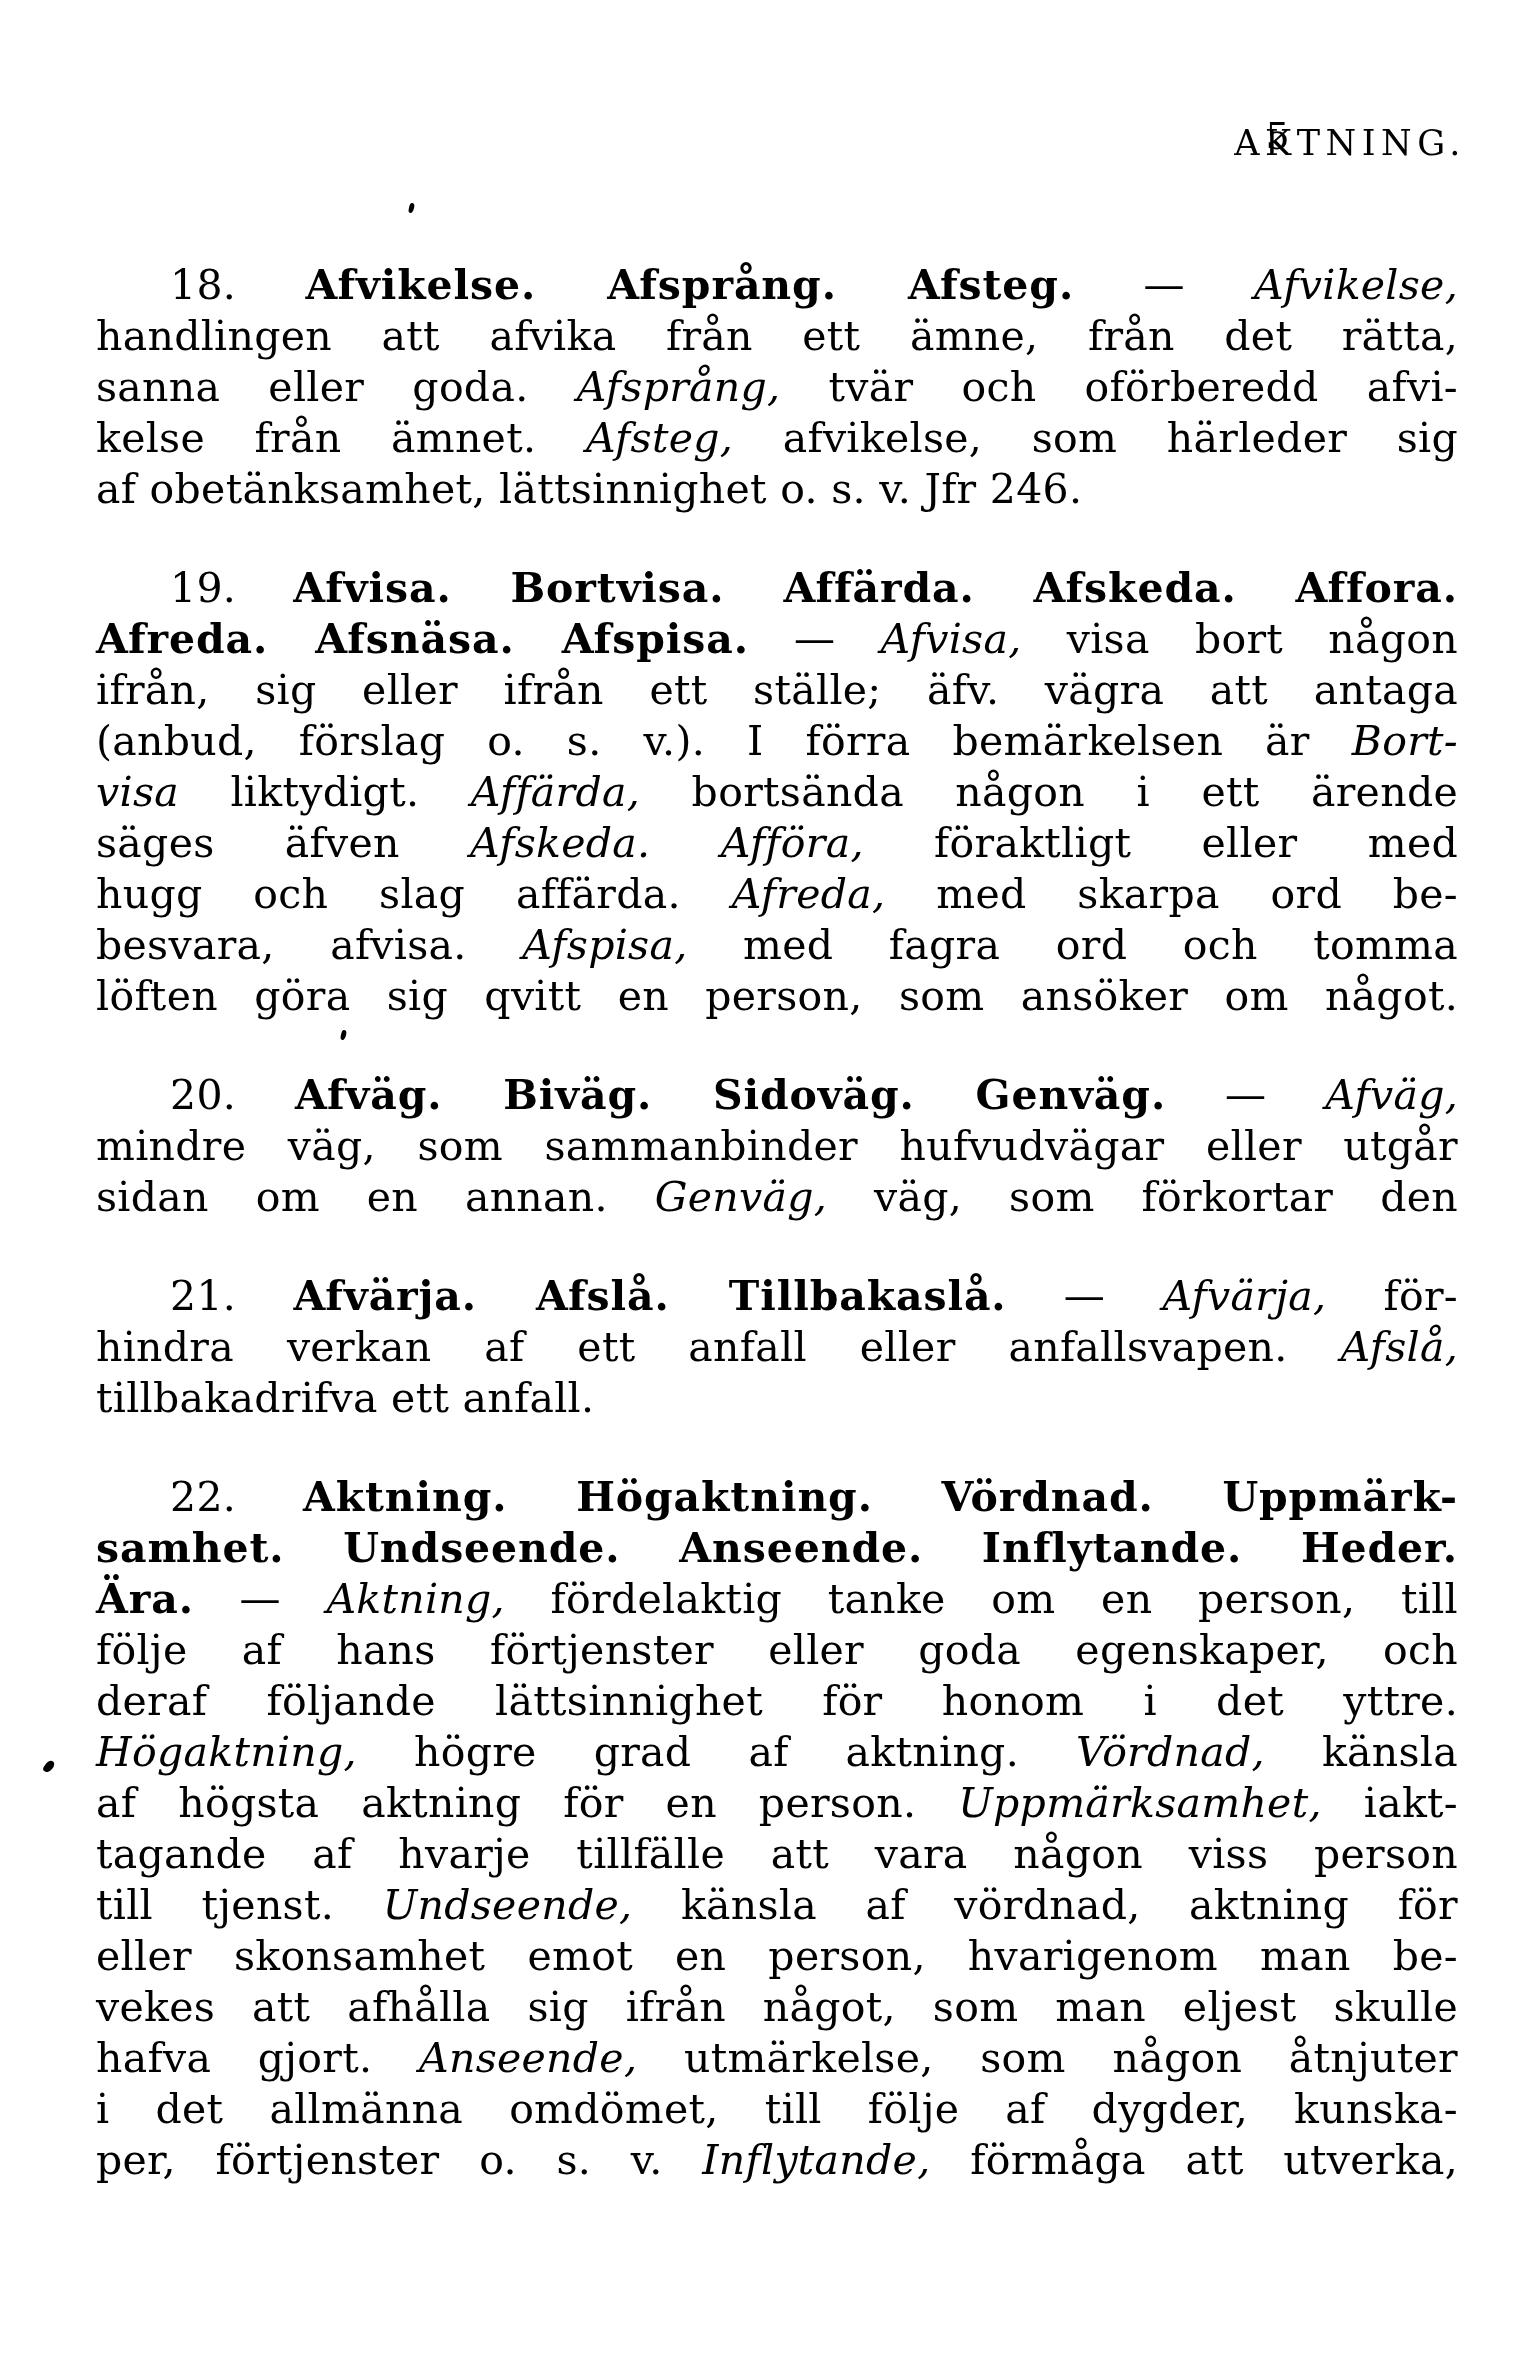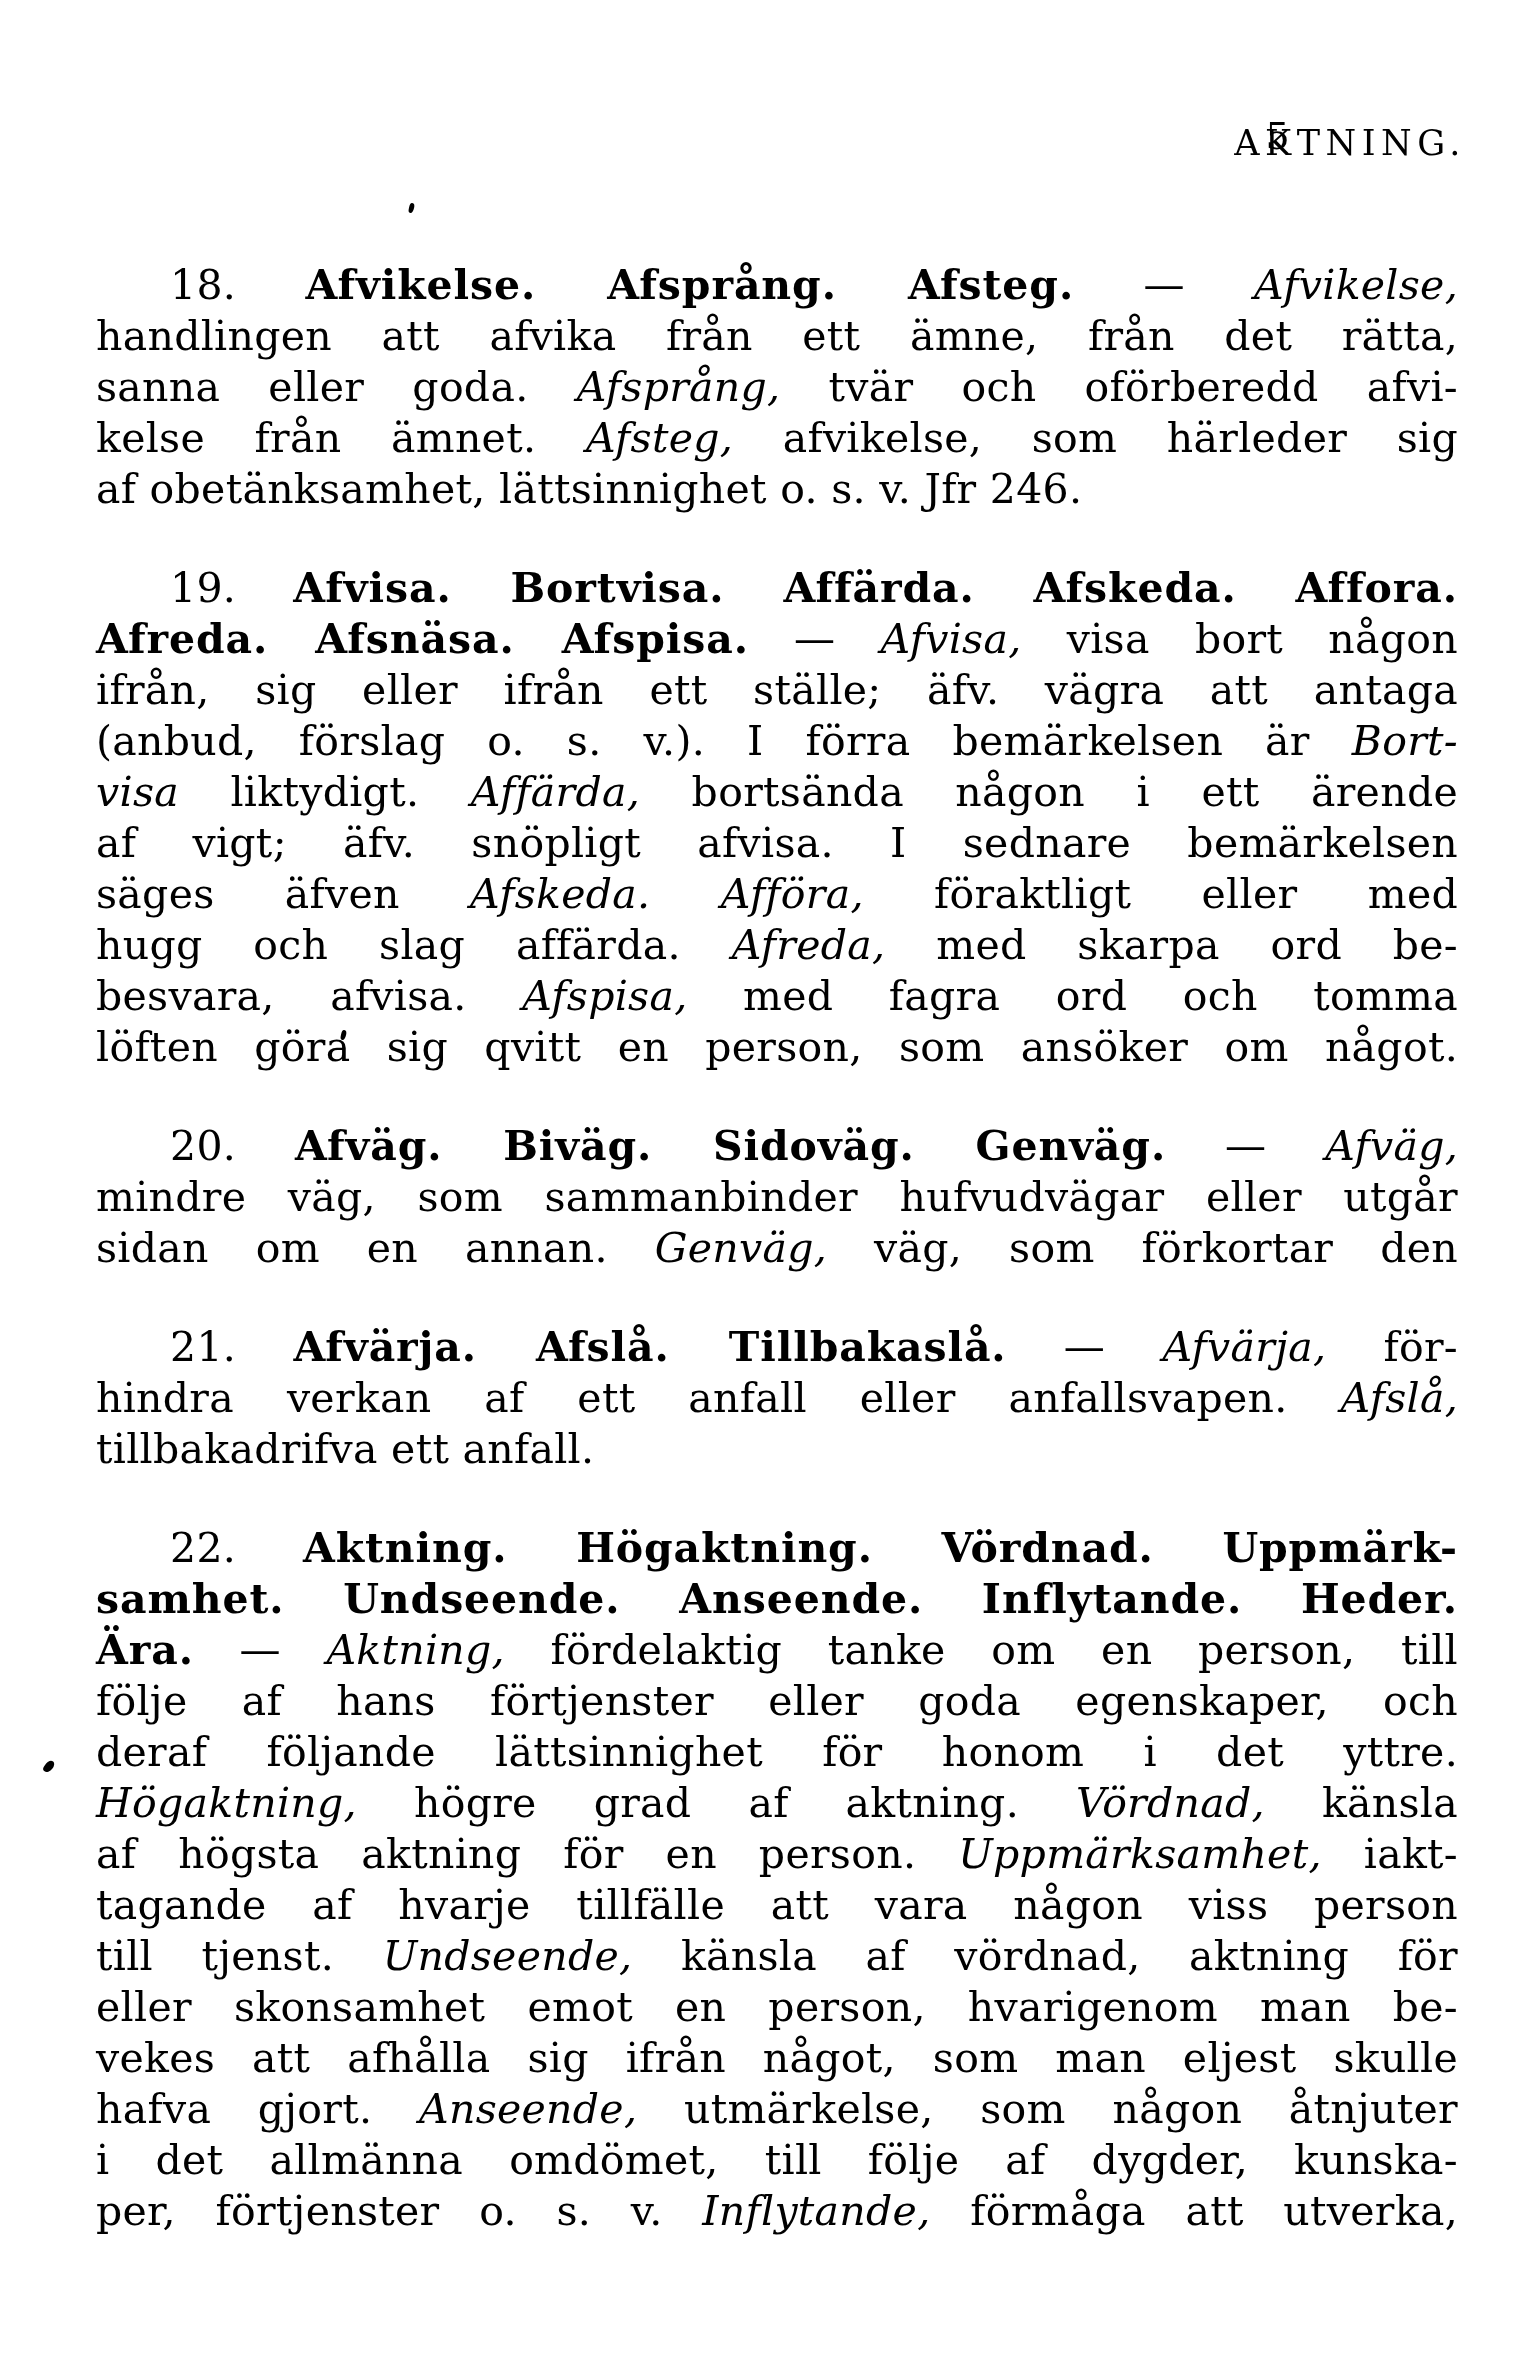--- a/index.html
+++ b/index.html
@@ -71,21 +71,20 @@
         <div class="line"><span class="seg-regular">sanna eller goda. </span><span class="seg-italic">Afsprång,</span><span class="seg-regular"> tvär och oförberedd afvi-</span></div>
         <div class="line"><span class="seg-regular">kelse från ämnet. </span><span class="seg-italic">Afsteg,</span><span class="seg-regular"> afvikelse, som härleder sig</span></div>
         <div class="line nojust"><span class="seg-regular">af obetänksamhet, lättsinnighet o. s. v. Jfr 246.</span></div>
       </div>
       <div class="paragraph">
         <div class="line ind"><span class="seg-regular">19. </span><span class="seg-bold">Afvisa. Bortvisa. Affärda. Afskeda. Affora.</span></div>
         <div class="line"><span class="seg-bold">Afreda. Afsnäsa. Afspisa.</span><span class="seg-regular"> — </span><span class="seg-italic">Afvisa,</span><span class="seg-regular"> visa bort någon</span></div>
         <div class="line"><span class="seg-regular">ifrån, sig eller ifrån ett ställe; äfv. vägra att antaga</span></div>
         <div class="line"><span class="seg-regular">(anbud, förslag o. s. v.). I förra bemärkelsen är </span><span class="seg-italic">Bort-</span></div>
         <div class="line"><span class="seg-italic">visa</span><span class="seg-regular"> liktydigt. </span><span class="seg-italic">Affärda,</span><span class="seg-regular"> bortsända någon i ett ärende</span></div>
-        <div class="line"><span class="seg-regular">af vigt; äfv. snöpligt afvisa. I sednare bemärkelsen</span></div>
         <div class="line"><span class="seg-regular">säges äfven </span><span class="seg-italic">Afskeda.</span><span class="seg-regular"> </span><span class="seg-italic">Afföra,</span><span class="seg-regular"> föraktligt eller med</span></div>
         <div class="line"><span class="seg-regular">hugg och slag affärda. </span><span class="seg-italic">Afreda,</span><span class="seg-regular"> med skarpa ord be-</span></div>
         <div class="line"><span class="seg-regular">besvara, afvisa. </span><span class="seg-italic">Afspisa,</span><span class="seg-regular"> med fagra ord och tomma</span></div>
         <div class="line"><span class="seg-regular">löften göra sig qvitt en person, som ansöker om något.</span></div>
       </div>
       <div class="paragraph">
         <div class="line ind"><span class="seg-regular">20. </span><span class="seg-bold">Afväg. Biväg. Sidoväg. Genväg.</span><span class="seg-regular"> — </span><span class="seg-italic">Afväg,</span></div>
         <div class="line"><span class="seg-regular">mindre väg, som sammanbinder hufvudvägar eller utgår</span></div>
         <div class="line"><span class="seg-regular">sidan om en annan. </span><span class="seg-italic">Genväg,</span><span class="seg-regular"> väg, som förkortar den</span></div>
       </div>

